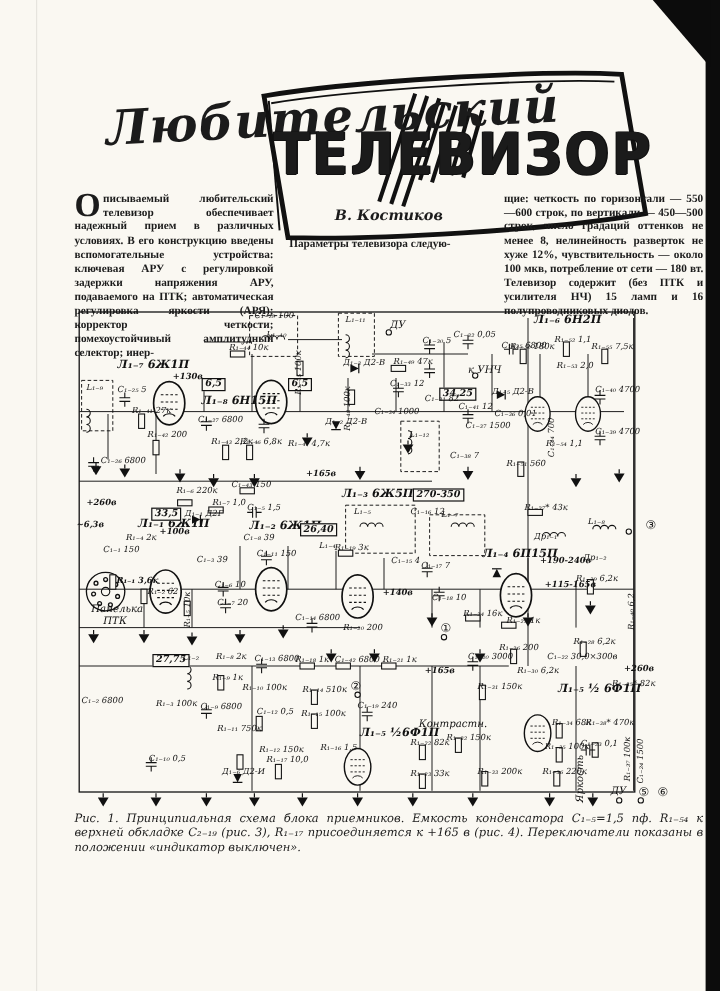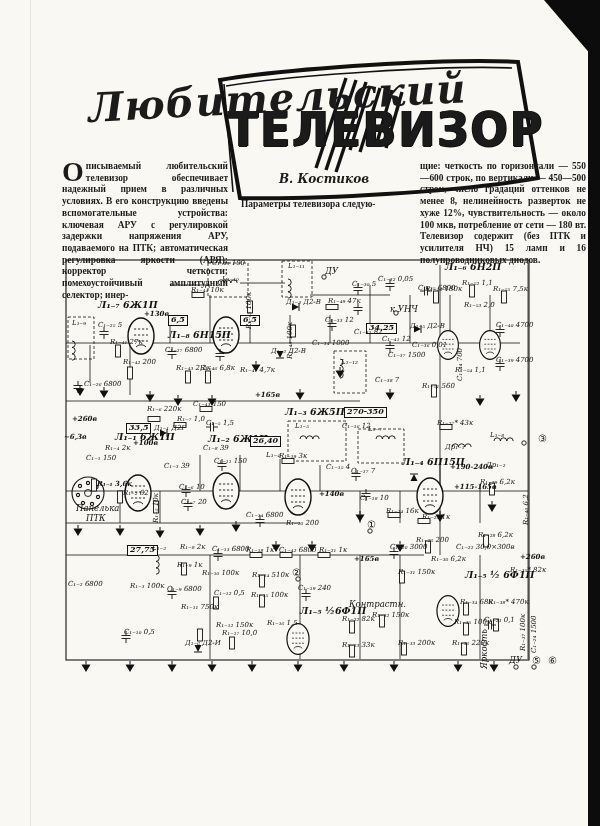--- a/index.html
+++ b/index.html
@@ -440,14 +440,15 @@
         <span class="lbl" style="left: 219px; top: 292px;">C₁₋₄₂ 6800</span>
         <span class="lbl" style="left: 259px; top: 292px;">R₁₋₂₁ 1к</span>
         <span class="lbl" style="left: 330px; top: 289px;">C₁₋₂₀ 3000</span>
         <span class="lbl" style="left: 338px; top: 314px;">R₁₋₃₁ 150к</span>
         <span class="lbl" style="left: 312px; top: 357px;">R₁₋₃₂ 150к</span>
         <span class="lbl" style="left: 338px; top: 385px;">R₁₋₃₃ 200к</span>
         <span class="lbl vert" style="left: 463px; top: 270px;">R₁₋₄₀ 6,2</span>
       </div>
   </div>
 
+  <div class="caption">Рис. 1. Принципиальная схема блока приемников. Емкость конденсатора C₁₋₅=1,5 пф. R₁₋₅₄ к верхней обкладке C₂₋₁₉ (рис. 3), R₁₋₁₇ присоединяется к +165 в (рис. 4). Переключатели показаны в положении «индикатор выключен».</div>
 
 </div>
 
 </body></html>

